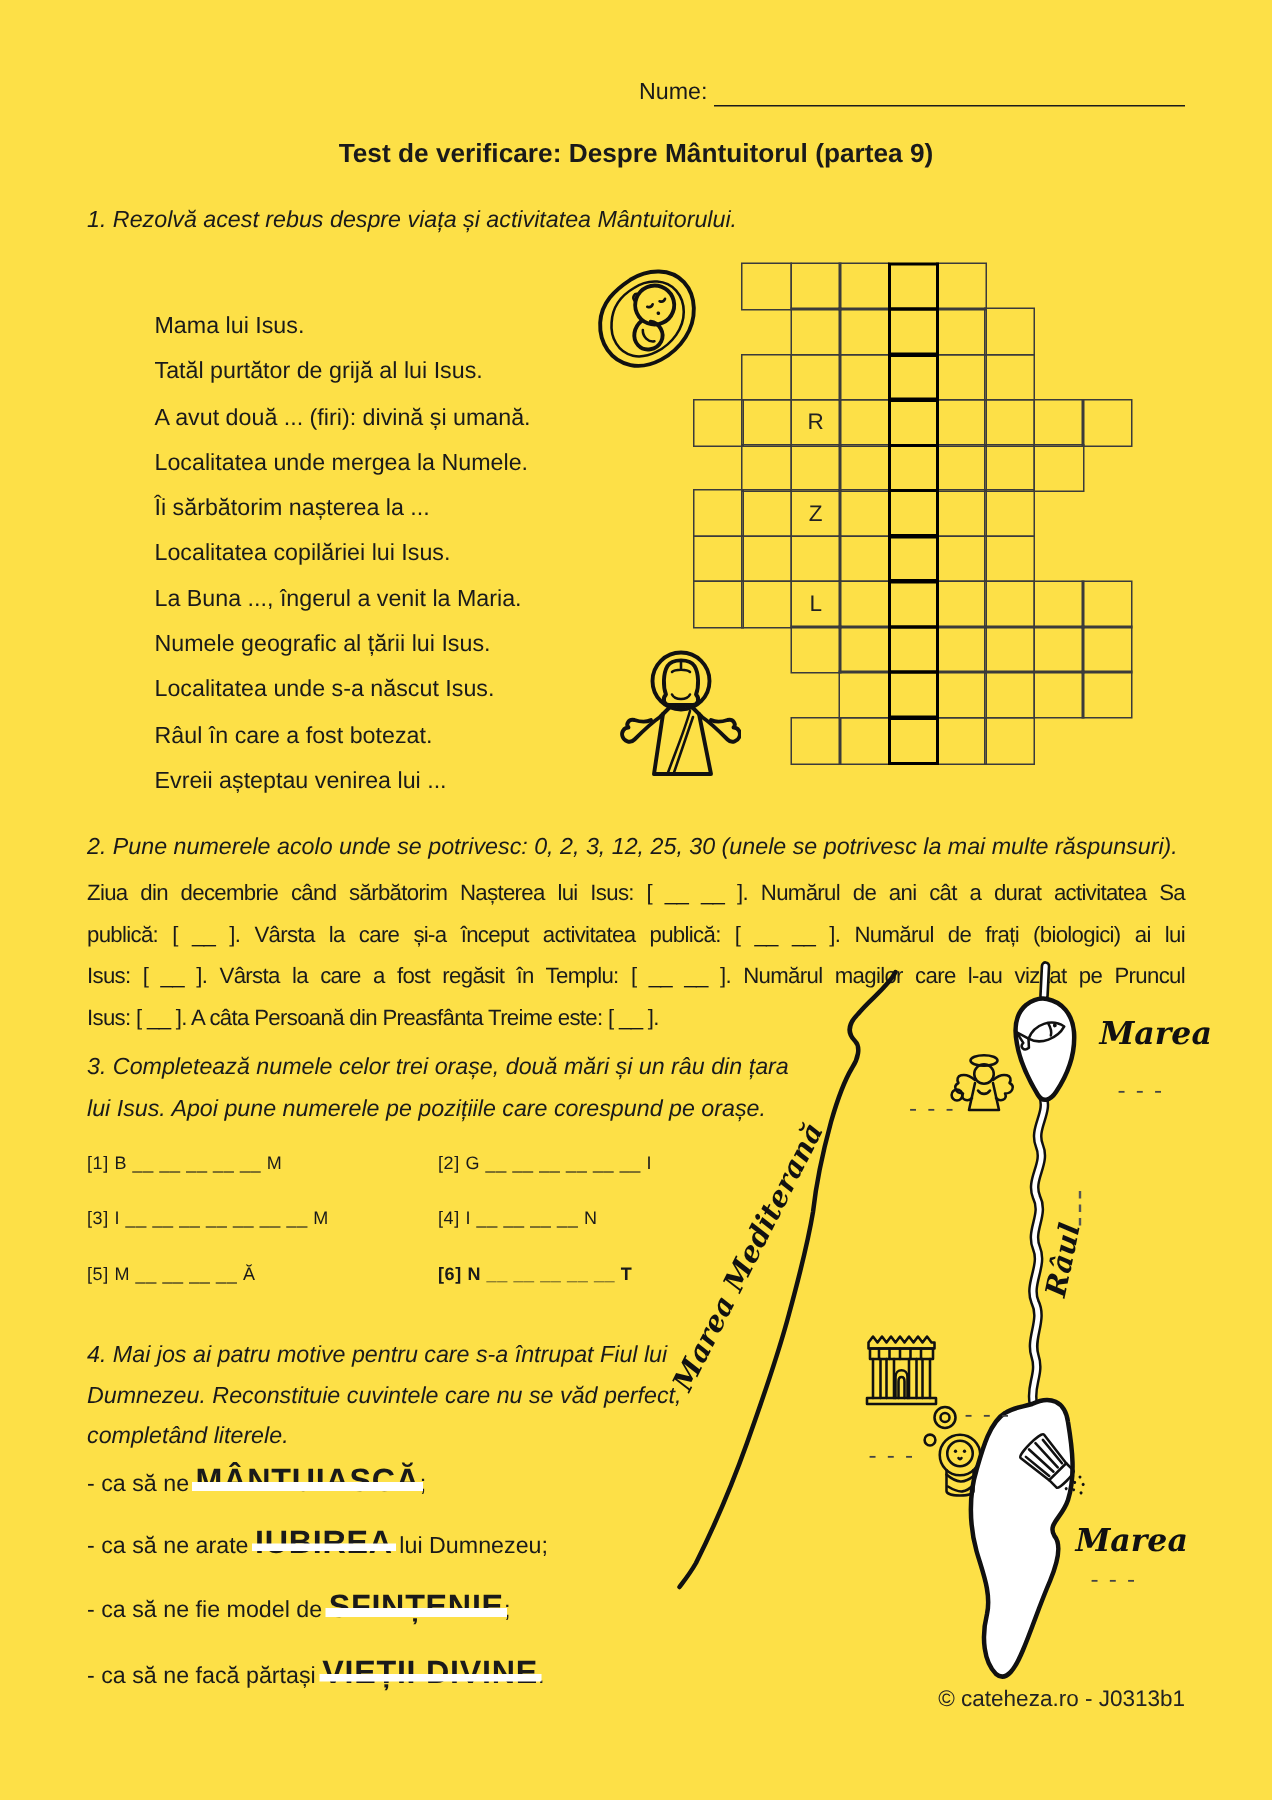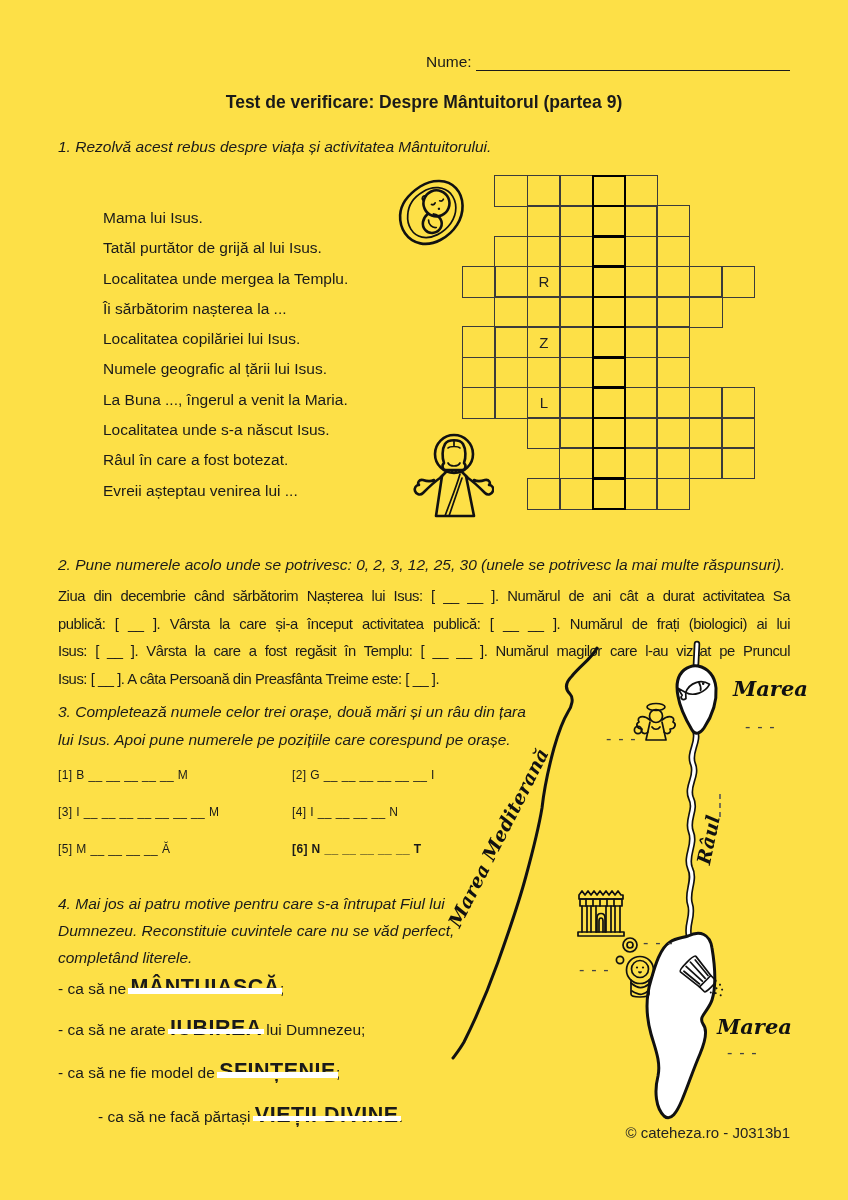--- a/index.html
+++ b/index.html
@@ -57,25 +57,26 @@
   <div class="abs" id="name-row">
     <span>Nume:</span>
     <span id="name-line"></span>
   </div>
   <div class="abs" id="doc-title">Test de verificare: Despre Mântuitorul (partea 9)</div>
 
   <div class="abs section-heading" style="left:58px;top:138px;">1. Rezolvă acest rebus despre viața și activitatea Mântuitorului.</div>
   <div class="abs" id="clue-list">
       <div class="clue">Mama lui Isus.</div>
       <div class="clue">Tatăl purtător de grijă al lui Isus.</div>
-      <div class="clue">Localitatea unde mergea la Templu.</div>
+      <div class="clue">A avut două ... (firi): divină și umană.</div>
+      <div class="clue">Localitatea unde mergea la Numele.</div>
       <div class="clue">Îi sărbătorim nașterea la ...</div>
       <div class="clue">Localitatea copilăriei lui Isus.</div>
+      <div class="clue">La Buna ..., îngerul a venit la Maria.</div>
       <div class="clue">Numele geografic al țării lui Isus.</div>
-      <div class="clue">La Buna ..., îngerul a venit la Maria.</div>
       <div class="clue">Localitatea unde s-a născut Isus.</div>
       <div class="clue">Râul în care a fost botezat.</div>
       <div class="clue">Evreii așteptau venirea lui ...</div>
     </div>
   <div class="abs" id="crossword-grid">
       <div class="cw-cell" style="left: 32.4px; top: 0px; width: 34px; height: 31.87px;"></div>
       <div class="cw-cell" style="left: 64.8px; top: 0px; width: 34px; height: 31.87px;"></div>
       <div class="cw-cell" style="left: 97.2px; top: 0px; width: 34px; height: 31.87px;"></div>
       <div class="cw-cell cw-bold" style="left: 129.6px; top: 0px; width: 34px; height: 31.87px;"></div>
       <div class="cw-cell" style="left: 162px; top: 0px; width: 34px; height: 31.87px;"></div>
@@ -201,21 +202,21 @@
 
   <div class="abs head-lines" id="s4-heading">
       <div>4. Mai jos ai patru motive pentru care s-a întrupat Fiul lui</div>
       <div>Dumnezeu. Reconstituie cuvintele care nu se văd perfect,</div>
       <div>completând literele.</div>
     </div>
   <div id="s4-bullets">
       <div class="bullet" style="top: 977px;"><span>- ca să ne </span><span class="obscured">MÂNTUIASCĂ</span><span>;</span></div>
       <div class="bullet" style="top: 1017.5px;"><span>- ca să ne arate </span><span class="obscured">IUBIREA</span><span> lui Dumnezeu;</span></div>
       <div class="bullet" style="top: 1061px;"><span>- ca să ne fie model de </span><span class="obscured">SFINȚENIE</span><span>;</span></div>
-      <div class="bullet" style="top: 1104.5px; margin-left: 40px;"><span>- ca să ne facă părtași </span><span class="obscured">VIEȚII DIVINE</span><span>.</span></div>
+      <div class="bullet" style="top: 1104.5px;"><span>- ca să ne facă părtași </span><span class="obscured">VIEȚII DIVINE</span><span>.</span></div>
     </div>
 
   <svg class="abs" id="map-svg" width="408" height="545" viewBox="0 0 408 545">
 
     <path class="ln" style="stroke-width:3" d="M157,30 C152,40 140,48 132,58 C126,64 124,70 130,76 C134,80 132,88 128,94 C122,104 118,116 114,130 C108,152 104,172 102,190 C98,214 92,236 86,258 C78,288 68,316 58,344 C48,372 36,400 24,424 C20,431 16,436 13,440"></path>
 
     <path d="M257,26 L256,46" fill="none" stroke="#111" stroke-width="6.5" stroke-linecap="round"></path>
     <path d="M257,26 L256,46" fill="none" stroke="#fff" stroke-width="3" stroke-linecap="round"></path>
 
     <g>

